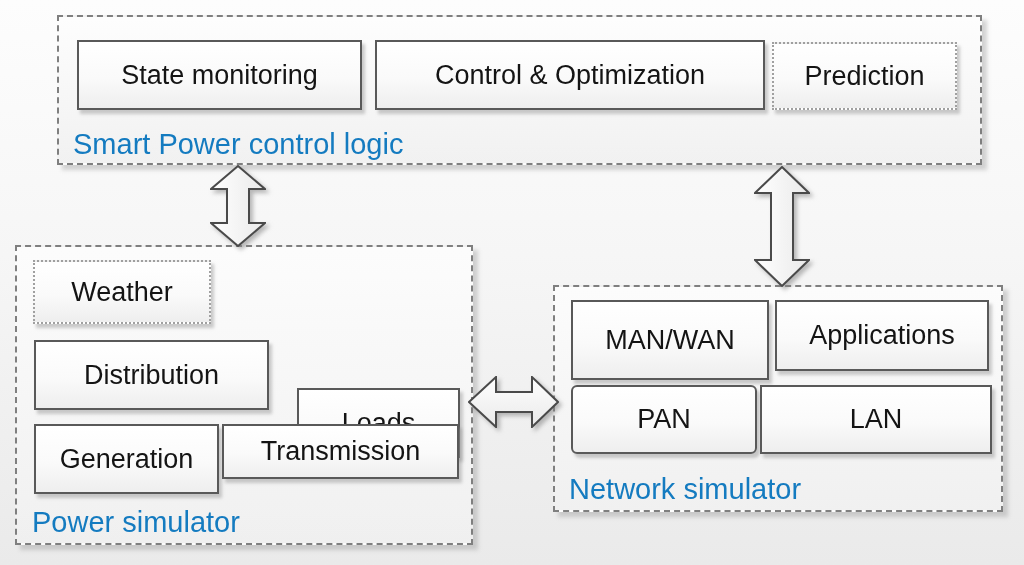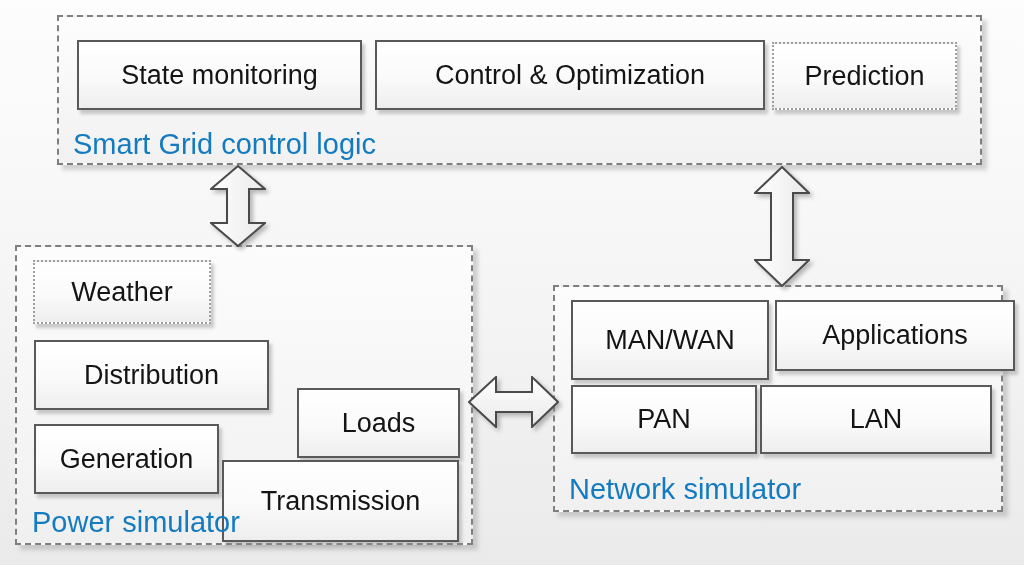--- a/index.html
+++ b/index.html
@@ -33,26 +33,26 @@
   
   #box-state  { left:18px;  top:23px; width:285px; height:70px;justify-content:center; }
   #box-copt   { left:316px; top:23px; width:390px; height:70px;justify-content:center; }
   #box-pred   { left:713px; top:25px; width:185px; height:68px; }
 
   
   #box-weather      { left:16px;  top:13px;  width:178px; height:64px; }
   #box-distribution { left:17px;  top:93px;  width:235px; height:70px; }
   #box-loads        { left:280px; top:93px;  width:163px; height:70px;margin-top:48px; }
   #box-generation   { left:17px;  top:177px; width:185px; height:70px; }
-  #box-transmission { left:205px; top:177px; width:237px; height:82px;margin-top:36px; }
+  #box-transmission { left:205px; top:177px; width:237px; height:55px; }
 
   
   #box-manwan { left:16px;  top:13px; width:198px; height:80px; }
-  #box-apps   { left:220px; top:13px; width:240px; height:71px; }
-  #box-pan    { left:16px;  top:98px; width:186px; height:69px; }
+  #box-apps   { left:220px; top:13px; width:214px; height:71px; }
+  #box-pan    { left:16px;  top:98px; width:186px; height:69px;border-radius:6px; }
   #box-lan    { left:205px; top:98px; width:232px; height:69px; }
 
   .group-label {
     position:absolute; color:#147BC0; font-size:29px; line-height:1;
     letter-spacing:0px;
   }
   #lbl-ctl { left:14px; bottom:4px; }
   #lbl-pwr { left:15px; bottom:6px; }
   #lbl-net { left:14px; bottom:6px; }
 
@@ -74,21 +74,21 @@
   <div class="container" id="ctl">
     <div class="box" id="box-state">
       <span>State monitoring</span>
     </div>
     <div class="box" id="box-copt">
       <span>Control &amp; Optimization</span>
     </div>
     <div class="box dotted" id="box-pred">
       <span>Prediction</span>
     </div>
-    <div class="group-label" id="lbl-ctl">Smart Grid control logic</div>
+    <div class="group-label" id="lbl-ctl">Smart Power control logic</div>
   </div>
 
   <div class="container" id="pwr">
     <div class="box dotted" id="box-weather">
       <span>Weather</span>
     </div>
     <div class="box" id="box-distribution">
       <span>Distribution</span>
     </div>
     <div class="box" id="box-loads">

